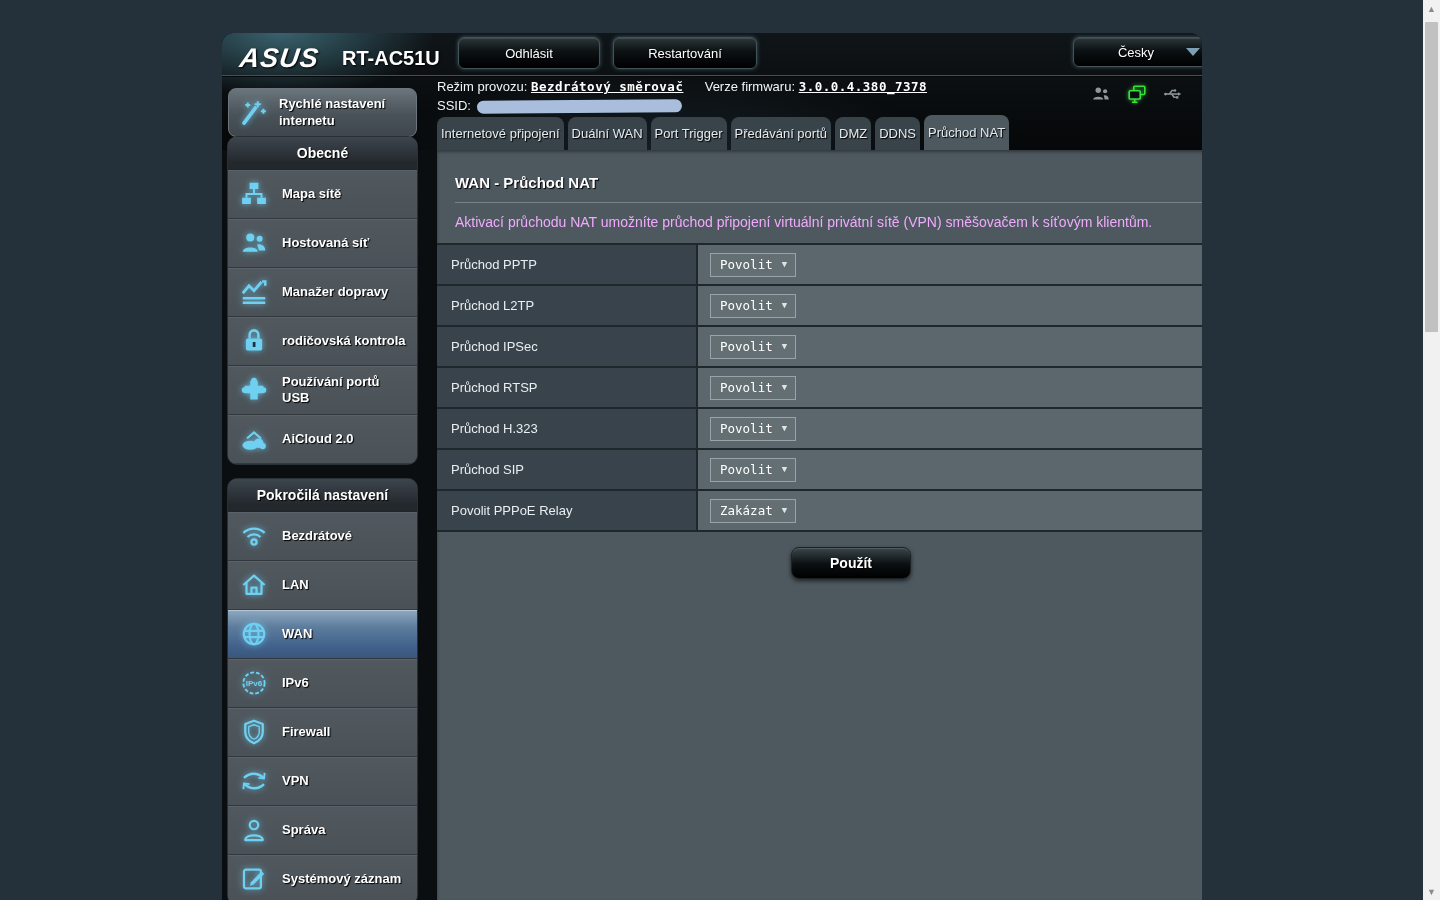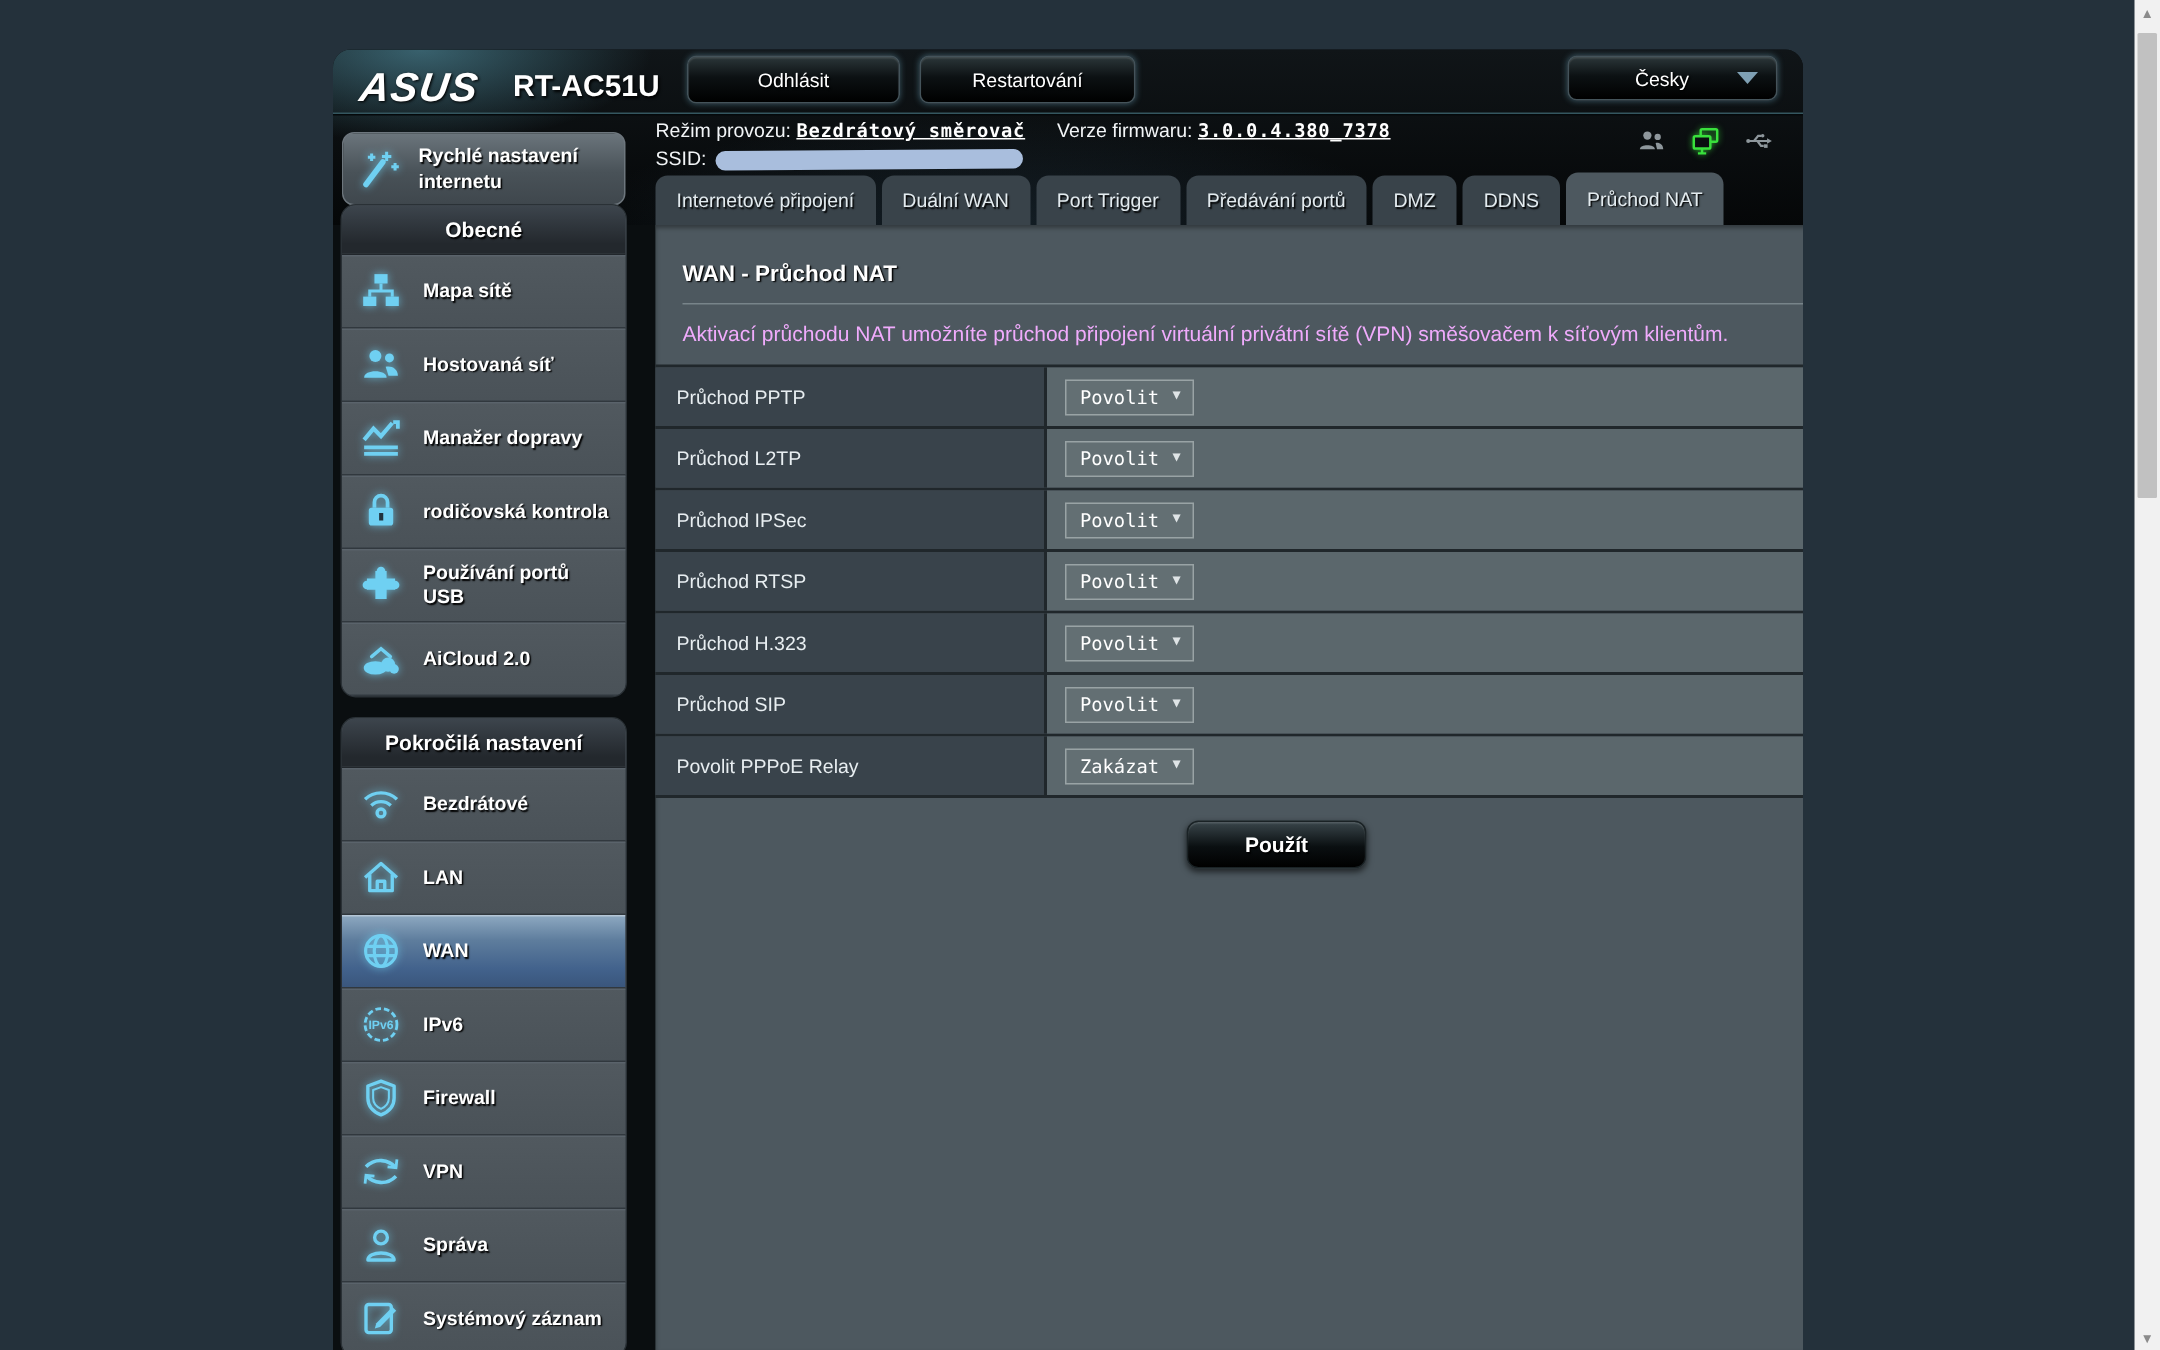--- a/index.html
+++ b/index.html
@@ -40,21 +40,21 @@
   .dark-btn{
     position:absolute;top:4px;height:30px;border-radius:6px;
     background:linear-gradient(#2b3639,#0c1113 45%,#000 100%);
     border:1px solid #44535a;
     box-shadow:0 0 4px rgba(110,170,195,.45), inset 0 1px 1px rgba(255,255,255,.12);
     color:#fff;font-size:13px;font-weight:normal;text-shadow:1px 1px 1px #000;
     display:flex;align-items:center;justify-content:center;cursor:pointer;
   }
   .btn-logout{left:236px;width:140px;}
   .btn-reboot{left:391px;width:142px;}
-  .btn-lang{left:823px;width:140px;justify-content:space-between;padding:12px 12px;box-sizing:border-box;}
+  .btn-lang{left:851px;width:140px;justify-content:space-between;padding:12px 12px;box-sizing:border-box;}
   .chevron-down{width:0;height:0;border-left:7px solid transparent;border-right:7px solid transparent;border-top:8px solid #7fa0b4;}
 
   .info-block{position:absolute;left:215px;top:46px;color:#fff;font-size:13px;}
   .info-line{margin-bottom:4px;white-space:nowrap;}
   .info-line .lbl{color:#f2f5f7;}
   .info-link{
     color:#fff;font-weight:bold;text-decoration:underline;
     font-family:"DejaVu Sans Mono",monospace;font-size:12.5px;letter-spacing:.5px;cursor:pointer;
   }
   .gap{display:inline-block;width:14px;}
@@ -62,21 +62,21 @@
 
   .status-icons{position:absolute;right:18px;top:50px;display:flex;gap:14px;align-items:center;}
   .status-icons .sicon{width:22px;height:22px;cursor:pointer;}
   .sicon svg{width:100%;height:100%;}
   .icon-gray{color:#8e979c;}
   .icon-green{color:var(--status-green,#39e03c);filter:drop-shadow(0 0 2px rgba(57,224,60,.7));}
 
   
   .tab-bar{position:absolute;left:215px;top:82px;height:35px;display:flex;align-items:flex-end;}
   .tab{
-    height:33px;line-height:33px;padding:0 14px;margin-right:4px;
+    height:33px;line-height:33px;padding:0 4px;margin-right:4px;
     background:#39434a;color:#e3ebef;font-size:13px;border-radius:8px 8px 0 0;
     cursor:pointer;white-space:nowrap;text-shadow:1px 1px 1px #000;
   }
   .tab.active{height:35px;line-height:35px;background:var(--content-panel,#4d585f);font-weight:normal;}
 
   
   .content{
     position:absolute;left:215px;top:117px;width:828px;height:750px;
     background:var(--content-panel,#4d585f);
     box-shadow:inset 0 2px 3px rgba(0,0,0,.35);

